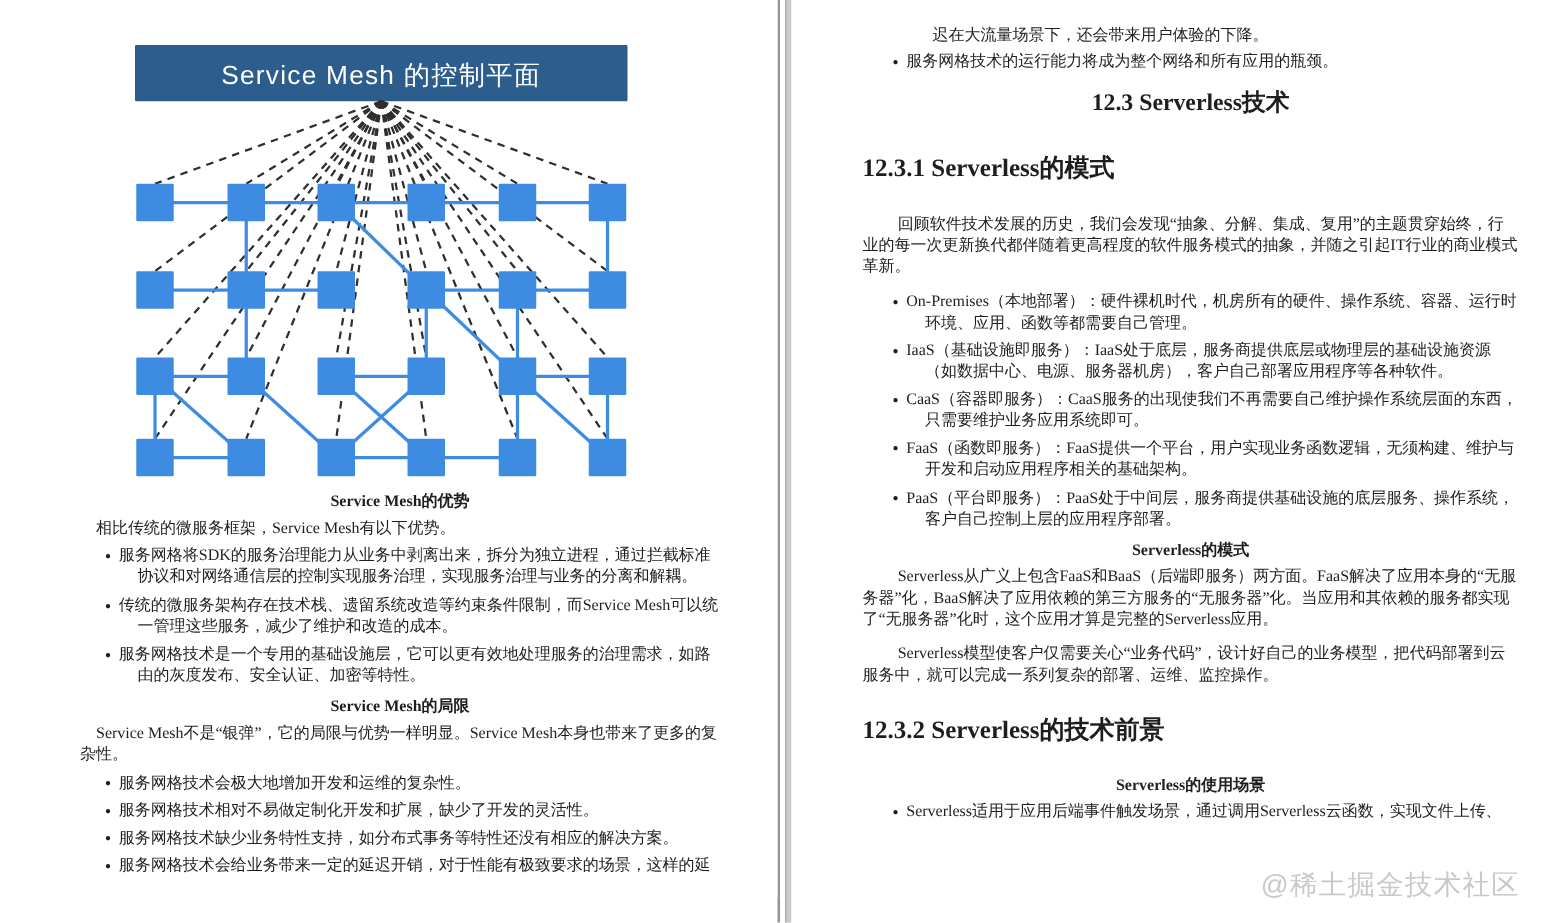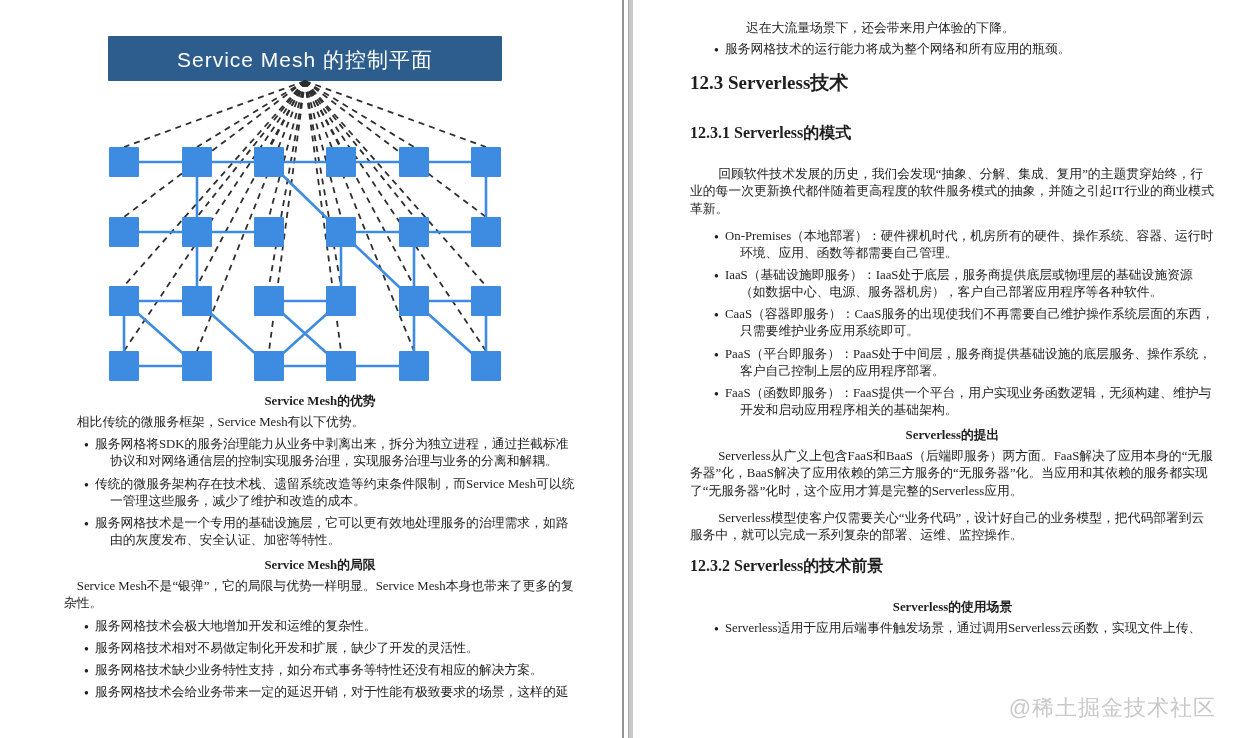--- a/index.html
+++ b/index.html
@@ -18,22 +18,22 @@
     padding:20px 25px 0 56px;box-sizing:border-box;}
   
   #mesh-svg{position:absolute;left:100px;top:30px;}
   
   .left-text{position:absolute;left:64px;top:386px;width:512px;}
   
   .hbold{font-weight:bold;margin:7px 0 4px;text-align:center;}
   .para1{text-indent:1em;margin:0 0 5px;font-family:Liberation Serif, serif;}
   .para2{text-indent:2.2em;margin:0 0 10px;}
   .cont{padding-left:56px;margin:0 0 4px;}
-  .h1{font-size:19px;font-weight:bold;margin:14px 0 28px;line-height:1.2;}
-  .h2{font-size:16px;font-weight:bold;margin:12px 0 24px;line-height:1.2;}
+  .h1{font-size:19px;font-weight:bold;margin:14px 0 28px;line-height:1.2;text-align:center;}
+  .h2{font-size:20px;font-weight:bold;margin:23px 0 24px;line-height:1.2;}
   ul.bullets{list-style:none;margin:2px 0 8px;padding:0;}
   ul.bullets li{position:relative;padding-left:46px;text-indent:-15px;margin-bottom:5px;}
   ul.bullets li::before{content:"●";font-size:8px;position:absolute;left:20px;top:4px;text-indent:0;}
   .page-right ul.bullets li{padding-left:50px;}
   .page-right ul.bullets li::before{left:24px;}
   .watermark{position:absolute;right:24px;bottom:16px;
     font-family:"Liberation Sans","DejaVu Sans",sans-serif;
     font-size:22px;color:#c9c9c9;letter-spacing:1px;}
 </style>
 </head>
@@ -161,24 +161,24 @@
         <ul class="bullets">
           <li>服务网格技术的运行能力将成为整个网络和所有应用的瓶颈。</li>
         </ul>
         <div class="h1">12.3 Serverless技术</div>
         <div class="h2">12.3.1 Serverless的模式</div>
         <div class="para2">回顾软件技术发展的历史，我们会发现“抽象、分解、集成、复用”的主题贯穿始终，行业的每一次更新换代都伴随着更高程度的软件服务模式的抽象，并随之引起IT行业的商业模式革新。</div>
         <ul class="bullets">
           <li>On-Premises（本地部署）：硬件裸机时代，机房所有的硬件、操作系统、容器、运行时环境、应用、函数等都需要自己管理。</li>
           <li>IaaS（基础设施即服务）：IaaS处于底层，服务商提供底层或物理层的基础设施资源（如数据中心、电源、服务器机房），客户自己部署应用程序等各种软件。</li>
           <li>CaaS（容器即服务）：CaaS服务的出现使我们不再需要自己维护操作系统层面的东西，只需要维护业务应用系统即可。</li>
+          <li>FaaS（函数即服务）：FaaS提供一个平台，用户实现业务函数逻辑，无须构建、维护与开发和启动应用程序相关的基础架构。</li>
           <li>PaaS（平台即服务）：PaaS处于中间层，服务商提供基础设施的底层服务、操作系统，客户自己控制上层的应用程序部署。</li>
-          <li>FaaS（函数即服务）：FaaS提供一个平台，用户实现业务函数逻辑，无须构建、维护与开发和启动应用程序相关的基础架构。</li>
         </ul>
-        <div class="hbold">Serverless的提出</div>
+        <div class="hbold">Serverless的模式</div>
         <div class="para2">Serverless从广义上包含FaaS和BaaS（后端即服务）两方面。FaaS解决了应用本身的“无服务器”化，BaaS解决了应用依赖的第三方服务的“无服务器”化。当应用和其依赖的服务都实现了“无服务器”化时，这个应用才算是完整的Serverless应用。</div>
         <div class="para2">Serverless模型使客户仅需要关心“业务代码”，设计好自己的业务模型，把代码部署到云服务中，就可以完成一系列复杂的部署、运维、监控操作。</div>
         <div class="h2">12.3.2 Serverless的技术前景</div>
         <div class="hbold">Serverless的使用场景</div>
         <ul class="bullets">
           <li>Serverless适用于应用后端事件触发场景，通过调用Serverless云函数，实现文件上传、</li>
         </ul>
       </div>
     <div class="watermark">@稀土掘金技术社区</div>
   </div>

